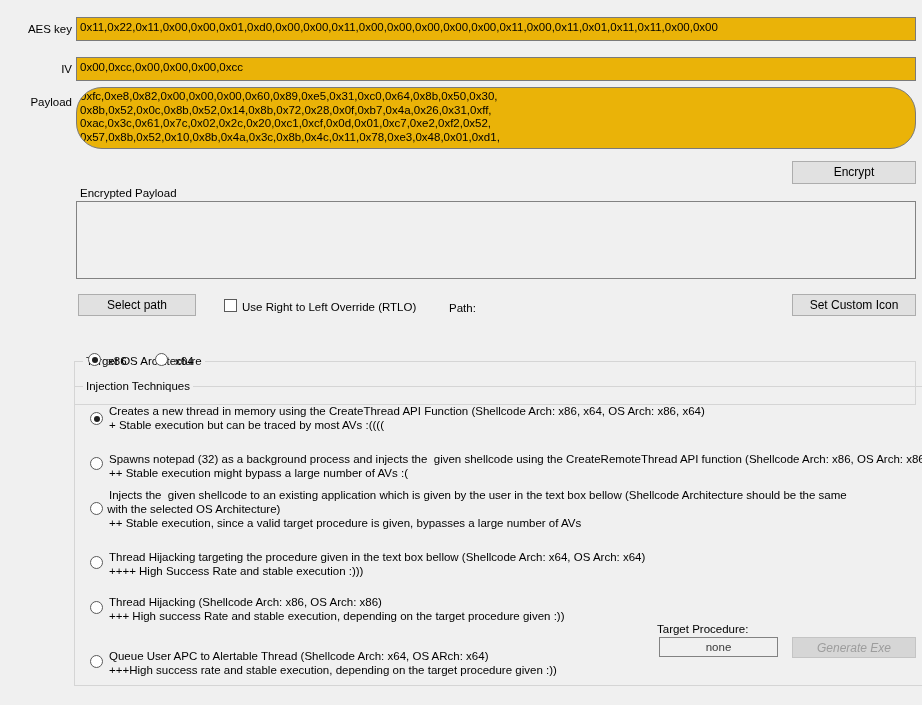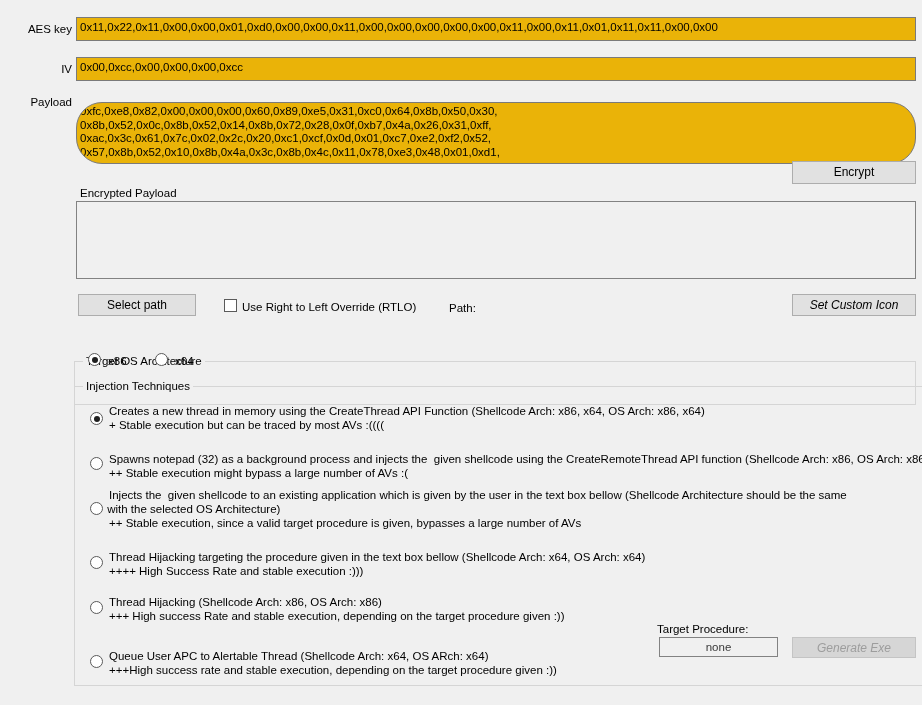--- a/index.html
+++ b/index.html
@@ -135,41 +135,41 @@
 </head>
 <body>
 
 <div class="plain-label field-label" style="left:10px; top:22px; width:62px;">AES key</div>
 <div class="textbox abs" style="left:76px; top:17px; width:840px; height:24px;">0x11,0x22,0x11,0x00,0x00,0x01,0xd0,0x00,0x00,0x11,0x00,0x00,0x00,0x00,0x00,0x11,0x00,0x11,0x01,0x11,0x11,0x00,0x00</div>
 
 <div class="plain-label field-label" style="left:10px; top:62px; width:62px;">IV</div>
 <div class="textbox abs" style="left:76px; top:57px; width:840px; height:24px;">0x00,0xcc,0x00,0x00,0x00,0xcc</div>
 
 <div class="plain-label field-label" style="left:10px; top:95px; width:62px;">Payload</div>
-<div class="textbox abs" style="left:76px; top:102px; width:840px; height:62px; line-height:13.5px;border-radius:26px;">0xfc,0xe8,0x82,0x00,0x00,0x00,0x60,0x89,0xe5,0x31,0xc0,0x64,0x8b,0x50,0x30,
+<div class="textbox abs" style="left:76px; top:87px; width:840px; height:62px; line-height:13.5px;border-radius:26px;">0xfc,0xe8,0x82,0x00,0x00,0x00,0x60,0x89,0xe5,0x31,0xc0,0x64,0x8b,0x50,0x30,
 0x8b,0x52,0x0c,0x8b,0x52,0x14,0x8b,0x72,0x28,0x0f,0xb7,0x4a,0x26,0x31,0xff,
 0xac,0x3c,0x61,0x7c,0x02,0x2c,0x20,0xc1,0xcf,0x0d,0x01,0xc7,0xe2,0xf2,0x52,
 0x57,0x8b,0x52,0x10,0x8b,0x4a,0x3c,0x8b,0x4c,0x11,0x78,0xe3,0x48,0x01,0xd1,</div>
 
 <div class="btn abs" style="left:792px; top:161px; width:124px; height:23px;">Encrypt</div>
 
 <div class="plain-label" style="left:80px; top:186px;">Encrypted Payload</div>
 <div class="readonly-box abs" style="left:76px; top:201px; width:840px; height:78px;"></div>
 
 <div class="btn abs" style="left:78px; top:294px; width:118px; height:22px;">Select path</div>
 
 <div class="abs" style="left:224px; top:299px;">
   <span class="checkbox-box"></span>
 </div>
 <div class="plain-label" style="left:242px; top:300px;">Use Right to Left Override (RTLO)</div>
 
 <div class="plain-label" style="left:449px; top:301px;">Path:</div>
 <div class="plain-label" style="left:487px; top:301px; width:290px;"></div>
 
-<div class="btn abs" style="left:792px; top:294px; width:124px; height:22px;font-style:italic;">Set Custom Icon</div>
+<div class="btn abs" style="left:792px; top:294px; width:124px; height:22px;">Set Custom Icon</div>
 
 <div class="groupbox abs" style="left:74px; top:333px; width:842px; height:44px;margin-top:28px;">
   <span class="groupbox-title">Target OS Architecture</span>
 </div>
 <div class="abs" style="left:88px; top:353px;">
   <span class="radio-outer checked"></span>
 </div>
 <div class="plain-label" style="left:108px; top:354px;">x86</div>
 
 <div class="abs" style="left:155px; top:353px;">

